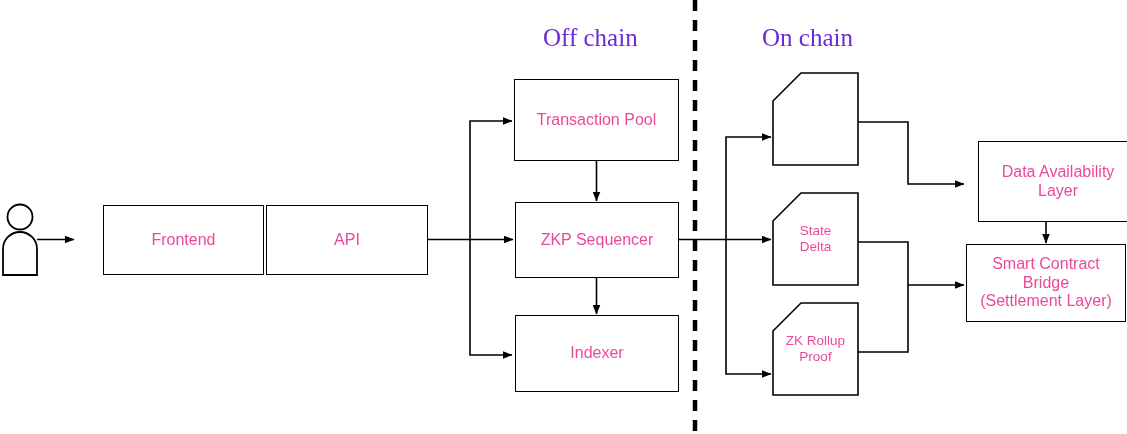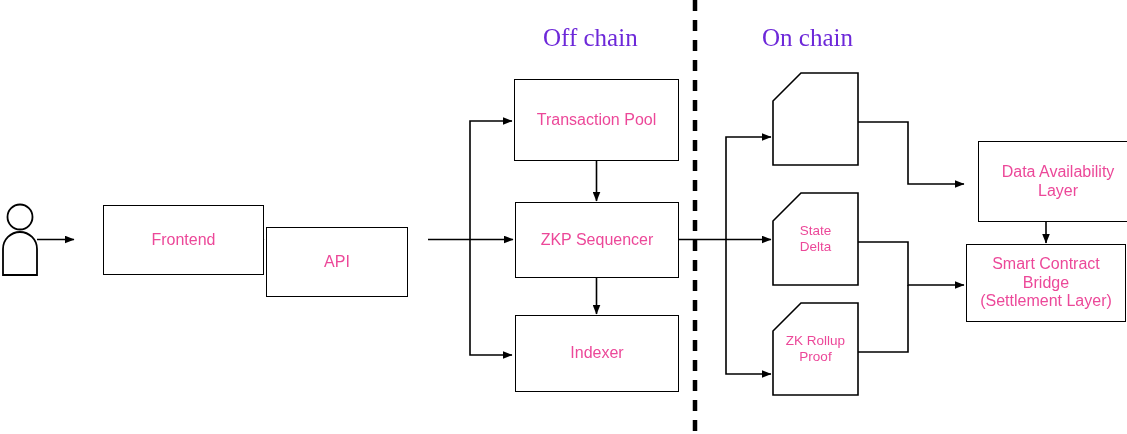--- a/index.html
+++ b/index.html
@@ -119,21 +119,21 @@
     </g>
   </svg>
 
   <div class="section-label" style="left:543px; top:24px;">Off chain</div>
   <div class="section-label" style="left:762px; top:24px;">On chain</div>
 
   <div class="node box" style="left:75px; top:205px; width:161px; height:70px;margin-left:28px;">
     <span>Frontend</span>
   </div>
 
-  <div class="node box" style="left:266px; top:205px; width:142px; height:70px;margin-top:22px;">
+  <div class="node box" style="left:266px; top:205px; width:162px; height:70px;">
     <span>API</span>
   </div>
 
   <div class="node box" style="left:514px; top:79px; width:165px; height:82px;">
     <span>Transaction Pool</span>
   </div>
 
   <div class="node box" style="left:515px; top:202px; width:164px; height:76px;">
     <span>ZKP Sequencer</span>
   </div>

